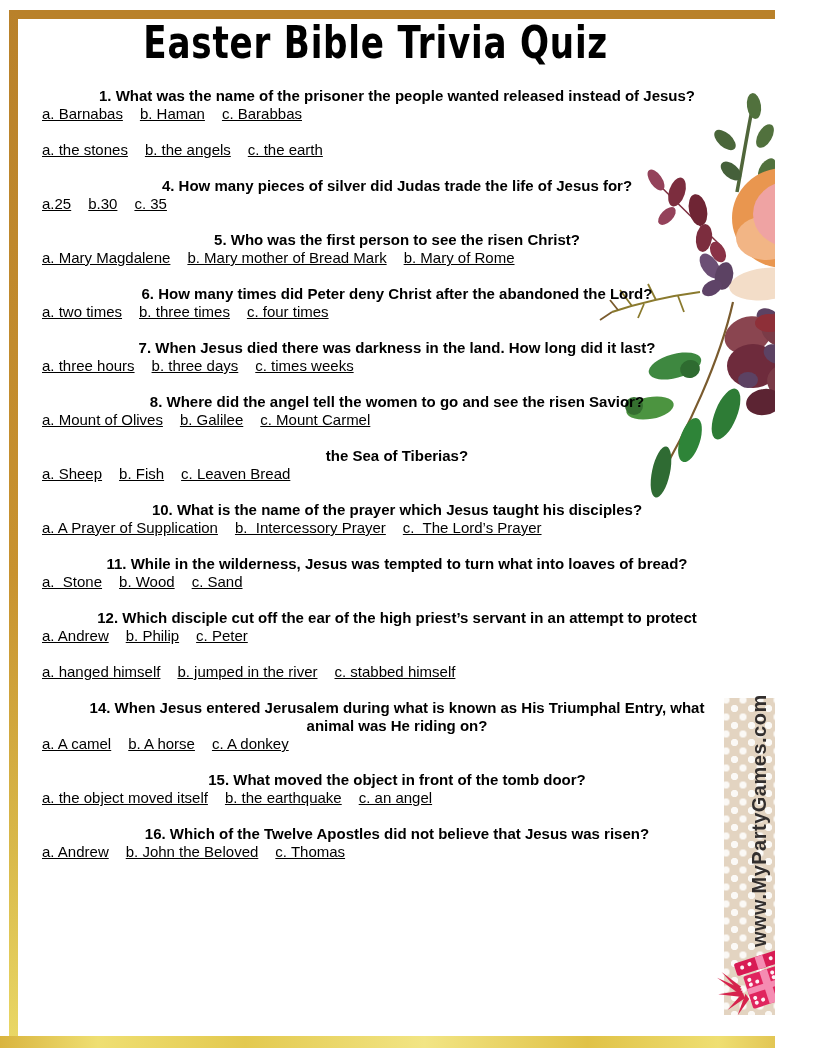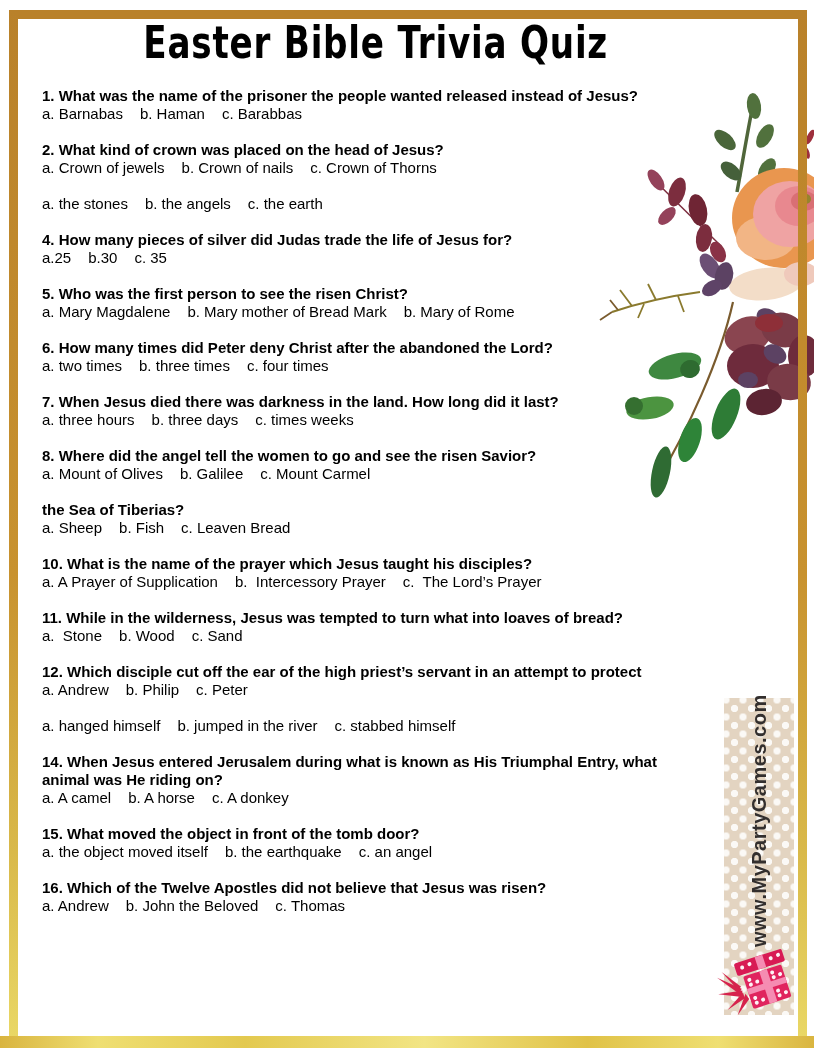--- a/index.html
+++ b/index.html
@@ -1,39 +1,39 @@
 <!DOCTYPE html>
 <html><head>
 <meta charset="utf-8">
 <style>
   html,body{margin:0;padding:0;background:#fff;}
   .page{position:relative;width:775px;height:1056px;background:#fff;overflow:hidden;
-        font-family:"Liberation Sans",sans-serif;color:#000;padding-left:39px;}
+        font-family:"Liberation Sans",sans-serif;color:#000;}
 
   
   .frame-top{position:absolute;left:9px;top:10px;width:798px;height:9px;
              background:#B9812A;z-index:5;}
   .frame-left{position:absolute;left:9px;top:10px;width:9px;height:1027px;
               background:linear-gradient(180deg,#B9812A 0%,#C8922F 55%,#D9B94A 82%,#E9D765 100%);z-index:5;}
   .frame-right{position:absolute;left:798px;top:10px;width:9px;height:1027px;
                background:linear-gradient(180deg,#B9812A 0%,#C8922F 55%,#D9B94A 82%,#E9D765 100%);z-index:5;}
   .bottom-band{position:absolute;left:0;top:1036px;width:816px;height:12px;z-index:5;
                background:linear-gradient(90deg,#D9B43F 0%,#EFDF72 12%,#E3C94F 30%,#F2E584 52%,#E0C247 72%,#EFDF72 88%,#D9B43F 100%);}
 
   
   .title-wrap{position:absolute;left:42px;top:16px;width:668px;text-align:center;z-index:4;}
   .title{display:inline-block;font-family:"DejaVu Sans",sans-serif;font-weight:bold;
          font-size:45px;letter-spacing:1px;transform:scaleX(.76);transform-origin:center top;
          white-space:nowrap;}
 
   
   .questions{position:absolute;left:42px;top:87px;width:710px;z-index:4;}
   .question{margin:0 0 18px 0;font-size:15px;line-height:18px;}
-  .q-line{font-weight:bold;white-space:nowrap;}
-  .q-options{white-space:nowrap;}
+  .q-line{font-weight:bold;white-space:nowrap;text-align:center;}
+  .q-options{white-space:nowrap;text-decoration:underline;}
   .opt{white-space:pre;margin-right:17px;}
   .opt:last-child{margin-right:0;}
 
   
   .flowers{position:absolute;left:598px;top:80px;width:218px;height:430px;z-index:1;}
 
   
   .banner{position:absolute;left:724px;top:698px;width:70px;height:317px;z-index:2;
           background-color:#E3D4C1;
           background-image:radial-gradient(circle,rgba(255,255,255,.85) 3.4px,rgba(255,255,255,0) 3.9px),
@@ -119,26 +119,20 @@
   </div>
 
   <div class="questions">
   <div class="question">
     <div class="q-lines">
           <div class="q-line">1. What was the name of the prisoner the people wanted released instead of Jesus?</div>
         </div>
     <div class="q-options"><span class="opt">a. Barnabas</span><span class="opt">b. Haman</span><span class="opt">c. Barabbas</span></div>
   </div>
 
-  <div class="question">
-    <div class="q-lines">
-          <div class="q-line">2. What kind of crown was placed on the head of Jesus?</div>
-        </div>
-    <div class="q-options"><span class="opt">a. Crown of jewels</span><span class="opt">b. Crown of nails</span><span class="opt">c. Crown of Thorns</span></div>
-  </div>
 
   <div class="question">
     <div class="q-options"><span class="opt">a. the stones</span><span class="opt">b. the angels</span><span class="opt">c. the earth</span></div>
   </div>
 
   <div class="question">
     <div class="q-lines">
           <div class="q-line">4. How many pieces of silver did Judas trade the life of Jesus for?</div>
         </div>
     <div class="q-options"><span class="opt">a.25</span><span class="opt">b.30</span><span class="opt">c. 35</span></div>

